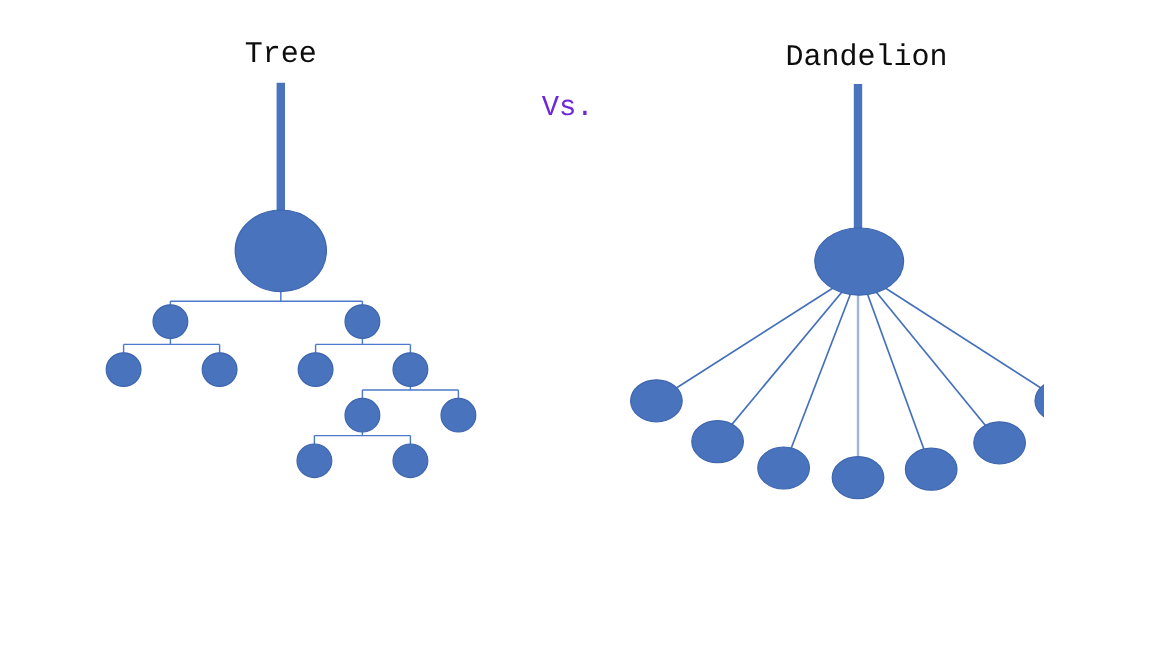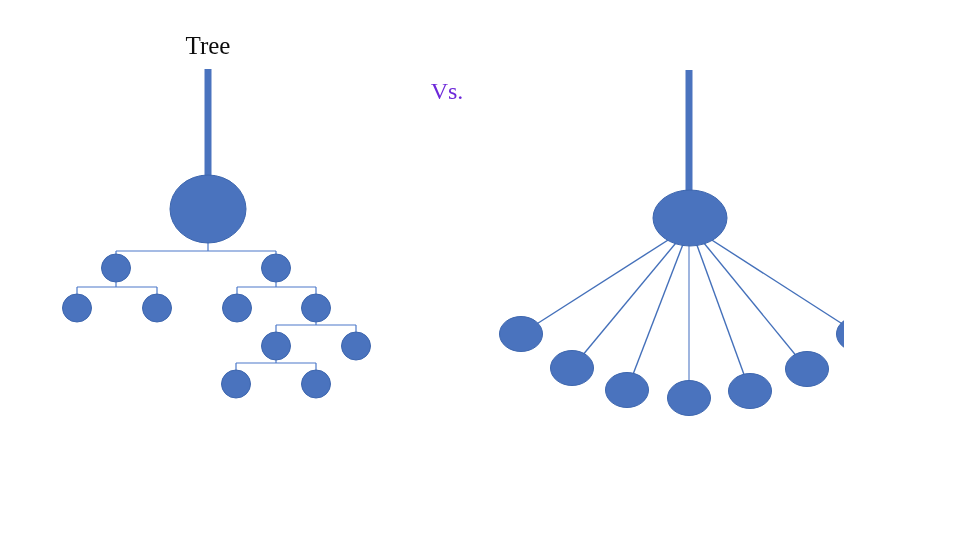--- a/index.html
+++ b/index.html
@@ -2,41 +2,43 @@
 <html><head>
 <meta charset="utf-8">
 <style>
   html, body { margin: 0; padding: 0; background: #ffffff; }
   .slide {
     position: relative;
     width: 844px;
     height: 540px;
     background: #ffffff;
     overflow: hidden;
-    font-family: Liberation Serif, serif;
+    font-family: Liberation Mono, monospace;
+    margin-left: 26px;
   }
   .title {
     position: absolute;
     transform: translateX(-50%);
     color: #0d0d0d;
     white-space: nowrap;
     line-height: 1.1;
     user-select: none;
   }
   .tree-title      { left: 208px; top: 32px; font-size: 25px; }
   .vs-label        { left: 447px; top: 78px; font-size: 24px; }
   .dandelion-title { left: 696px; top: 34px; font-size: 25px; }
   svg.diagram { position: absolute; left: 0; top: 0; }
 </style>
 </head>
 <body>
 
 <div class="slide" style="background: rgb(255, 255, 255);">
   <div class="title tree-title" style="color: rgb(13, 13, 13);">Tree</div>
   <div class="title vs-label" style="color: #6d28d9;">Vs.</div>
+  <div class="title dandelion-title" style="color: rgb(13, 13, 13);">Dandelion</div>
   <svg id="diagram" class="diagram" width="960" height="540" viewBox="0 0 960 540">
       <line x1="208" y1="69" x2="208" y2="182" stroke="#4A73BE" stroke-width="7"></line>
       <path d="M 208 243 V 251 M 116 251 H 276 M 116 251 V 255 M 276 251 V 255" fill="none" stroke="#4C79C9" stroke-width="1.2"></path>
       <path d="M 116 282 V 287 M 77 287 H 157 M 77 287 V 295 M 157 287 V 295" fill="none" stroke="#4C79C9" stroke-width="1.2"></path>
       <path d="M 276 282 V 287 M 237 287 H 316 M 237 287 V 295 M 316 287 V 295" fill="none" stroke="#4C79C9" stroke-width="1.2"></path>
       <path d="M 316 322 V 325 M 276 325 H 356 M 276 325 V 333 M 356 325 V 333" fill="none" stroke="#4C79C9" stroke-width="1.2"></path>
       <path d="M 276 360 V 363 M 236 363 H 316 M 236 363 V 371 M 316 363 V 371" fill="none" stroke="#4C79C9" stroke-width="1.2"></path>
       <ellipse cx="208" cy="209" rx="38" ry="34" fill="#4A73BE" stroke="#3D66AE" stroke-width="1"></ellipse>
       <ellipse cx="116" cy="268" rx="14.5" ry="14" fill="#4A73BE" stroke="#3D66AE" stroke-width="1"></ellipse>
       <ellipse cx="276" cy="268" rx="14.5" ry="14" fill="#4A73BE" stroke="#3D66AE" stroke-width="1"></ellipse>

